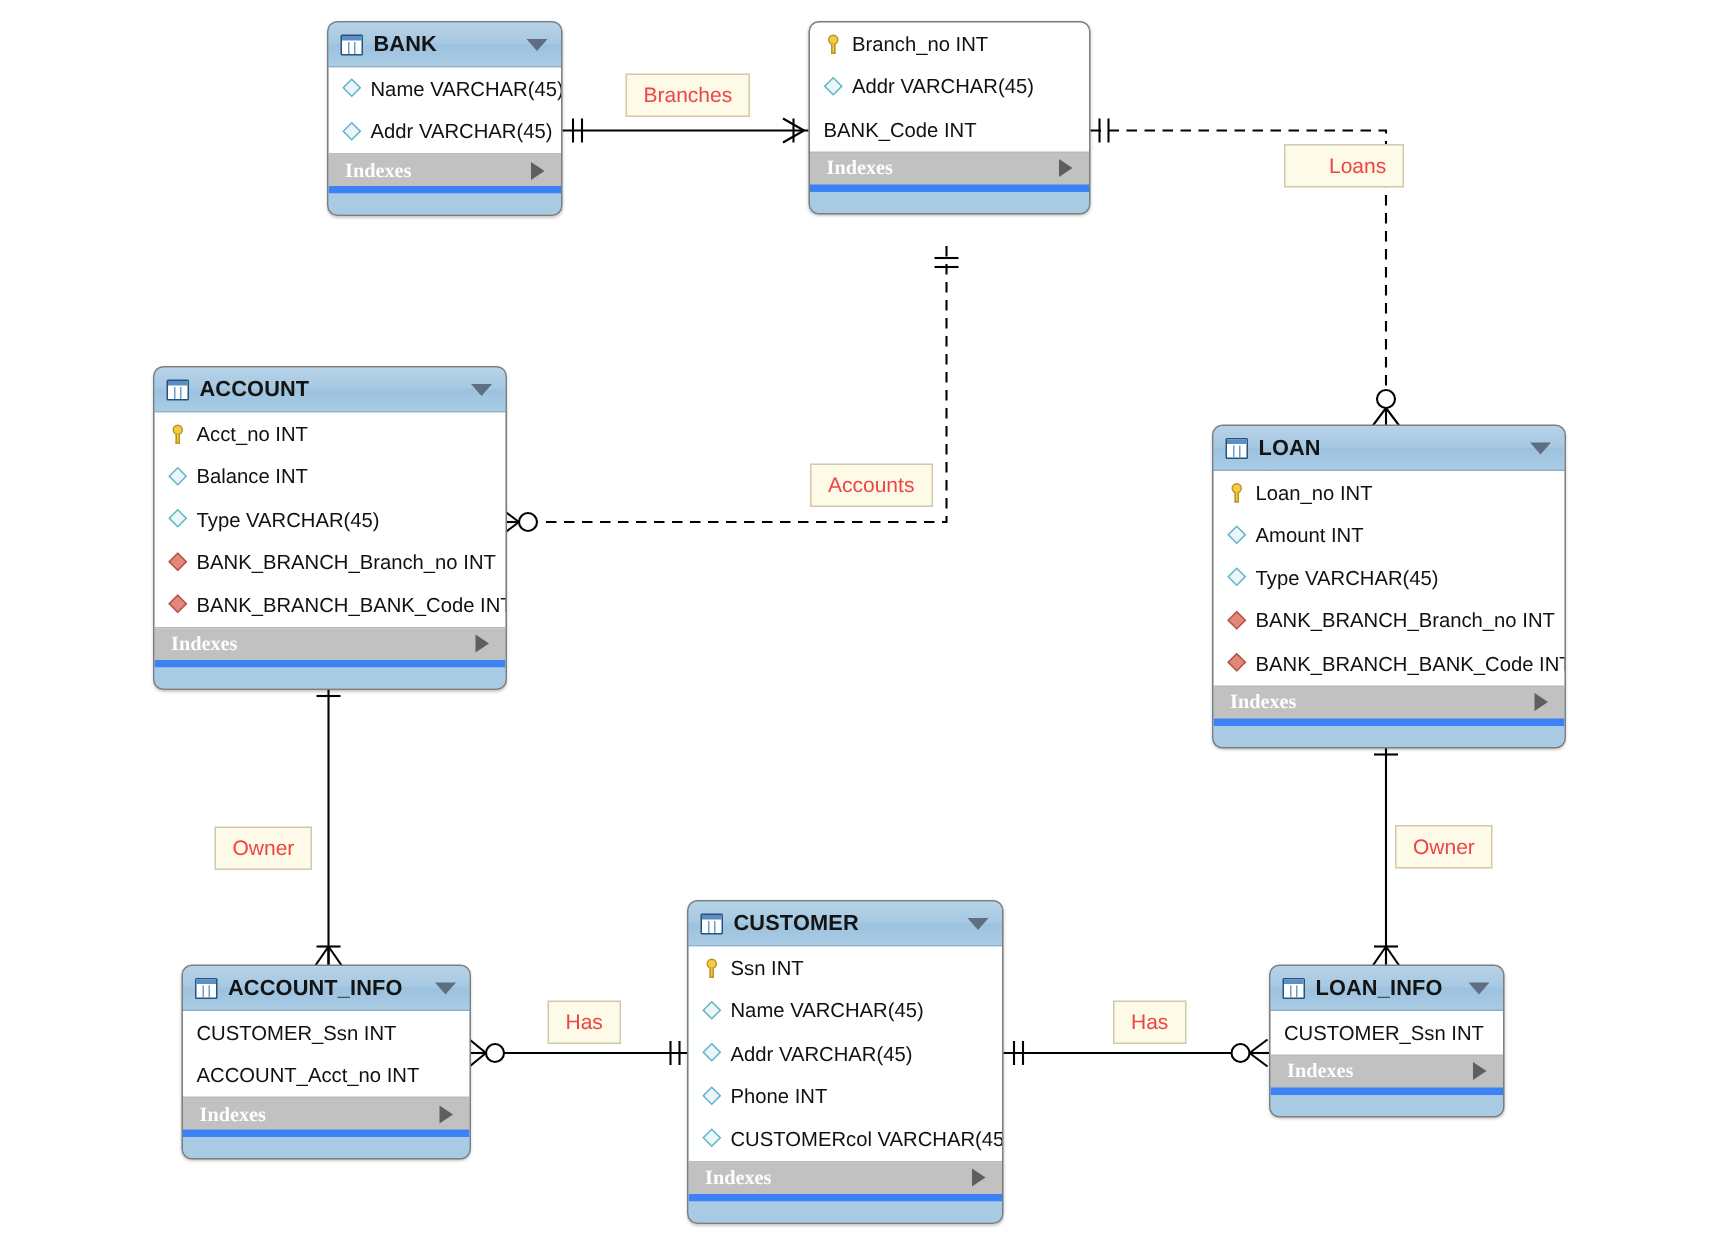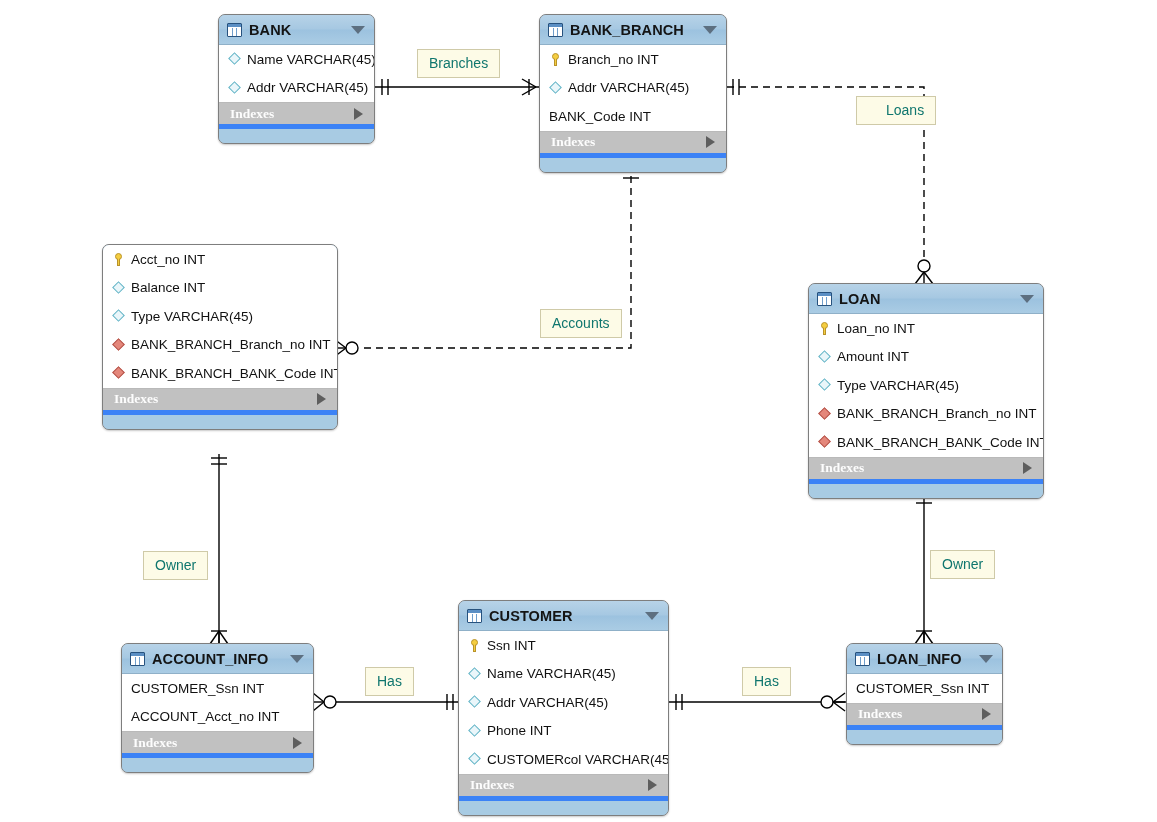--- a/index.html
+++ b/index.html
@@ -102,21 +102,21 @@
     border-top:6px solid transparent;border-bottom:6px solid transparent;
     border-left:9px solid #5e5e5e;
   }
   .tbl-foot{height:14px;background:#a8cbe3;}
 
   
   .rel{
     position:absolute;
     background:#fdfbe7;
     border:1px solid #cfcaa8;
-    font-size:14px;color:#0f766e;
+    font-size:14px;color:#ef4444;
     padding:5px 11px 6px 11px;
     white-space:nowrap;
     box-sizing:border-box;
   }
 </style>
 </head>
 <body>
 
 <div id="canvas">
 
@@ -201,25 +201,20 @@
         </div>
     </div>
     <div class="tbl-idx">
       <span class="idx-label">Indexes</span>
       <span class="idx-arrow"></span>
     </div>
     <div class="tbl-foot"></div>
   </div>
 
   <div class="tbl" style="left:539px;top:14px;width:188px;">
-    <div class="tbl-head">
-      <span class="tbl-icon"></span>
-      <span class="tbl-title">BANK_BRANCH</span>
-      <span class="caret"></span>
-    </div>
     <div class="tbl-body">
       <div class="col">
           <span class="ci key"></span>
           <span>Branch_no INT</span>
         </div>
       <div class="col">
           <span class="ci dia"></span>
           <span>Addr VARCHAR(45)</span>
         </div>
       <div class="col plain">
@@ -228,20 +223,25 @@
         </div>
     </div>
     <div class="tbl-idx">
       <span class="idx-label">Indexes</span>
       <span class="idx-arrow"></span>
     </div>
     <div class="tbl-foot"></div>
   </div>
 
   <div class="tbl" style="left:102px;top:244px;width:236px;">
+    <div class="tbl-head">
+      <span class="tbl-icon"></span>
+      <span class="tbl-title">ACCOUNT</span>
+      <span class="caret"></span>
+    </div>
     <div class="tbl-body">
       <div class="col">
           <span class="ci key"></span>
           <span>Acct_no INT</span>
         </div>
       <div class="col">
           <span class="ci dia"></span>
           <span>Balance INT</span>
         </div>
       <div class="col">

